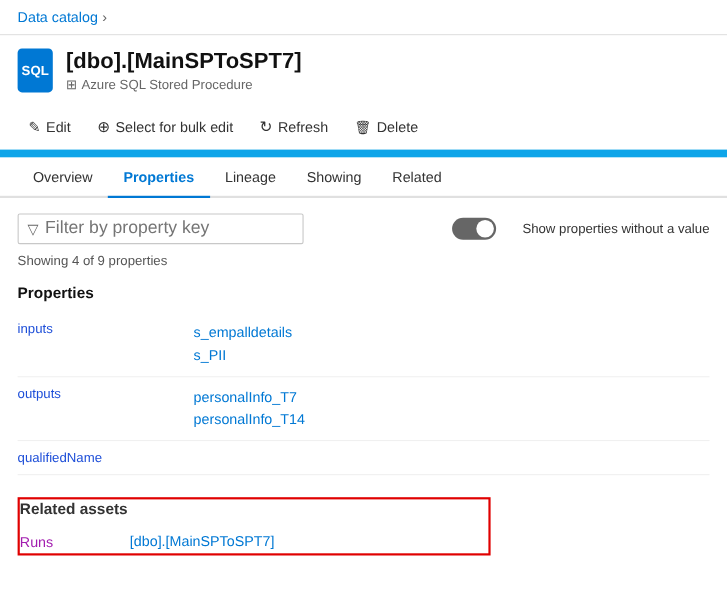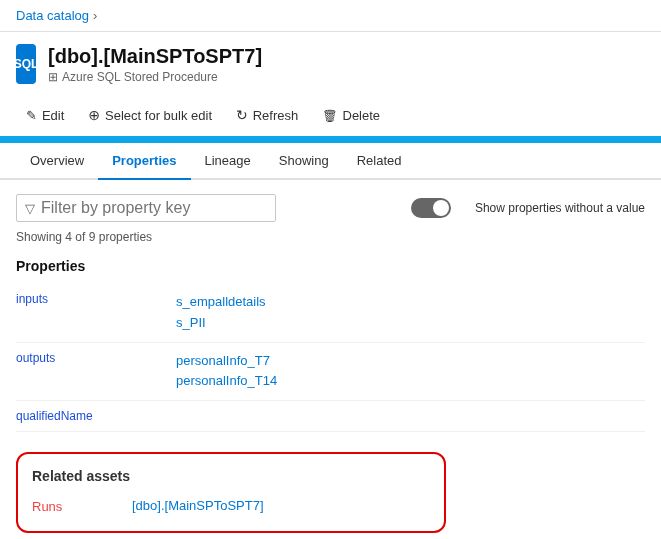--- a/index.html
+++ b/index.html
@@ -5,21 +5,21 @@
     * { box-sizing: border-box; margin: 0; padding: 0; }
     body { font-family: 'Segoe UI', Arial, sans-serif; font-size: 13px; color: #333; background: #fff; width: 661px; min-height: 539px; overflow: hidden; }
 
     
     .breadcrumb-bar { padding: 8px 16px; display: flex; align-items: center; gap: 4px; border-bottom: 1px solid #e0e0e0; }
     .breadcrumb-link { color: #0078d4; cursor: pointer; font-size: 13px; }
     .breadcrumb-sep { color: #666; font-size: 13px; }
 
     
     .asset-header { padding: 12px 16px 10px; display: flex; align-items: center; gap: 12px; }
-    .asset-icon { width: 20px; height: 40px; background: #0078d4; border-radius: 4px; display: flex; align-items: center; justify-content: center; flex-shrink: 0; }
+    .asset-icon { width: 32px; height: 40px; background: #0078d4; border-radius: 4px; display: flex; align-items: center; justify-content: center; flex-shrink: 0; }
     .asset-icon-text { color: #fff; font-weight: bold; font-size: 12px; }
     .asset-title-block {}
     .asset-title { font-size: 20px; font-weight: 600; color: #111; }
     .asset-subtitle { color: #666; font-size: 12px; display: flex; align-items: center; gap: 4px; margin-top: 2px; }
 
     
     .toolbar { padding: 8px 16px; display: flex; align-items: flex-end; gap: 4px; border-bottom: 7px solid #0ea5e9; }
     .toolbar-btn { display: flex; align-items: center; gap: 5px; padding: 5px 10px; border: none; background: transparent; color: #333; font-size: 13px; cursor: pointer; border-radius: 2px; }
 
     
@@ -44,24 +44,24 @@
 
     
     .section-title { font-size: 14px; font-weight: 600; color: #111; margin-bottom: 10px; }
     .prop-table { width: 100%; }
     .prop-row { display: flex; padding: 8px 0; border-bottom: 1px solid #f0f0f0; align-items: flex-start; }
     .prop-key { width: 160px; flex-shrink: 0; color: #1d4ed8; font-size: 12px; }
     .prop-value { flex: 1; font-size: 13px; }
     .prop-link { color: #0078d4; cursor: pointer; display: block; line-height: 1.6; }
 
     
-    .related-box { border: 2px solid #e00000; border-radius: 12px; padding: 14px; margin-top: 20px; max-width: 430px; }
+    .related-box { border: 2px solid #e00000; border-radius: 0; margin-top: 20px; max-width: 430px; }
     .related-title { font-size: 14px; font-weight: 600; margin-bottom: 12px; }
     .related-row { display: flex; align-items: center; }
-    .related-key { width: 100px; font-size: 13px; color: #ef4444; }
+    .related-key { width: 100px; font-size: 13px; color: #a21caf; }
     .related-value { font-size: 13px; }
 
     
     .icon-pencil::before { content: '✎'; }
   </style>
 </head>
 <body>
 
 <div class="breadcrumb-bar">
   <span class="breadcrumb-link">Data catalog</span>

